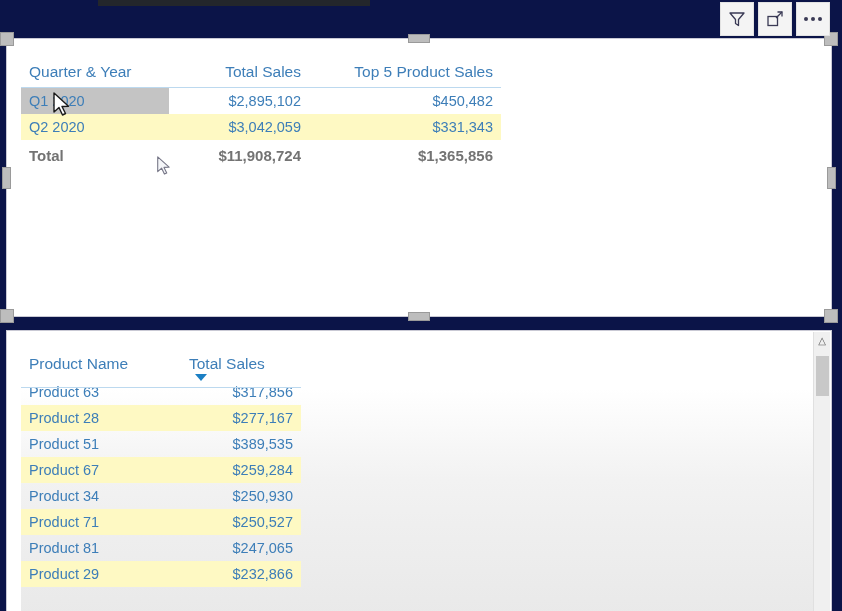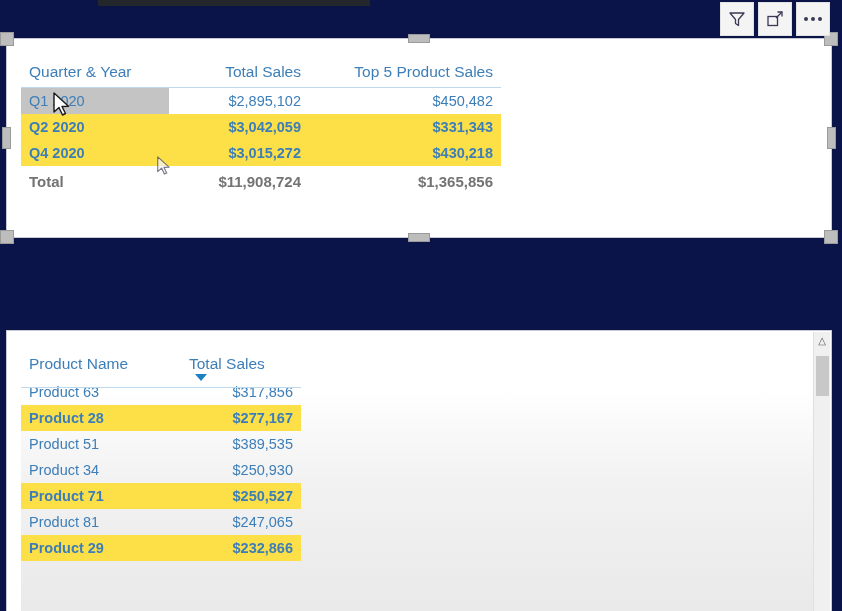--- a/index.html
+++ b/index.html
@@ -59,21 +59,21 @@
   .visual {
     position: absolute;
     background: #ffffff;
   }
 
   
   #visual-summary {
     left: 6px;
     top: 38px;
     width: 826px;
-    height: 200px;
+    height: 279px;
     border: 1px solid #c9c9d4;
   }
 
   
   .handle {
     position: absolute;
     background: #bdbdbd;
     border: 1px solid #9a9a9a;
     z-index: 20;
   }
@@ -120,21 +120,21 @@
   table.pbi td {
     color: #3d7eb8;
     font-size: 14.5px;
     padding: 5px 8px;
     white-space: nowrap;
   }
   table.pbi td.num { text-align: right; padding-left: 40px; }
 
   tr.hdr-row th { border-bottom: 1px solid #bcd9ef; }
 
-  tr.stripe td { background: #fde047; font-weight: bold; }
+  tr.stripe td { background: #fef9c3; }
 
   tr.total-row td {
     color: #737373;
     font-weight: bold;
     font-size: 15px;
     padding-top: 7px;
     margin-left: 28px;
   }
 
   
@@ -273,25 +273,20 @@
       <tr class="row">
         <td class="cell-hover">Q1 2020</td>
         <td class="num">$2,895,102</td>
         <td class="num">$450,482</td>
       </tr>
       <tr class="row stripe">
         <td>Q2 2020</td>
         <td class="num">$3,042,059</td>
         <td class="num">$331,343</td>
       </tr>
-      <tr class="row stripe">
-        <td>Q4 2020</td>
-        <td class="num">$3,015,272</td>
-        <td class="num">$430,218</td>
-      </tr>
       <tr class="total-row">
         <td>Total</td>
         <td class="num">$11,908,724</td>
         <td class="num">$1,365,856</td>
       </tr>
     </tbody>
   </table>
 
   <div class="handle corner h-tl"></div>
   <div class="handle corner h-tr"></div>
@@ -330,20 +325,24 @@
         <td class="num">$317,856</td>
       </tr>
       <tr class="row stripe">
         <td>Product 28</td>
         <td class="num">$277,167</td>
       </tr>
       <tr class="row">
         <td>Product 51</td>
         <td class="num">$389,535</td>
       </tr>
+      <tr class="row stripe">
+        <td>Product 67</td>
+        <td class="num">$259,284</td>
+      </tr>
       <tr class="row">
         <td>Product 34</td>
         <td class="num">$250,930</td>
       </tr>
       <tr class="row stripe">
         <td>Product 71</td>
         <td class="num">$250,527</td>
       </tr>
       <tr class="row">
         <td>Product 81</td>

